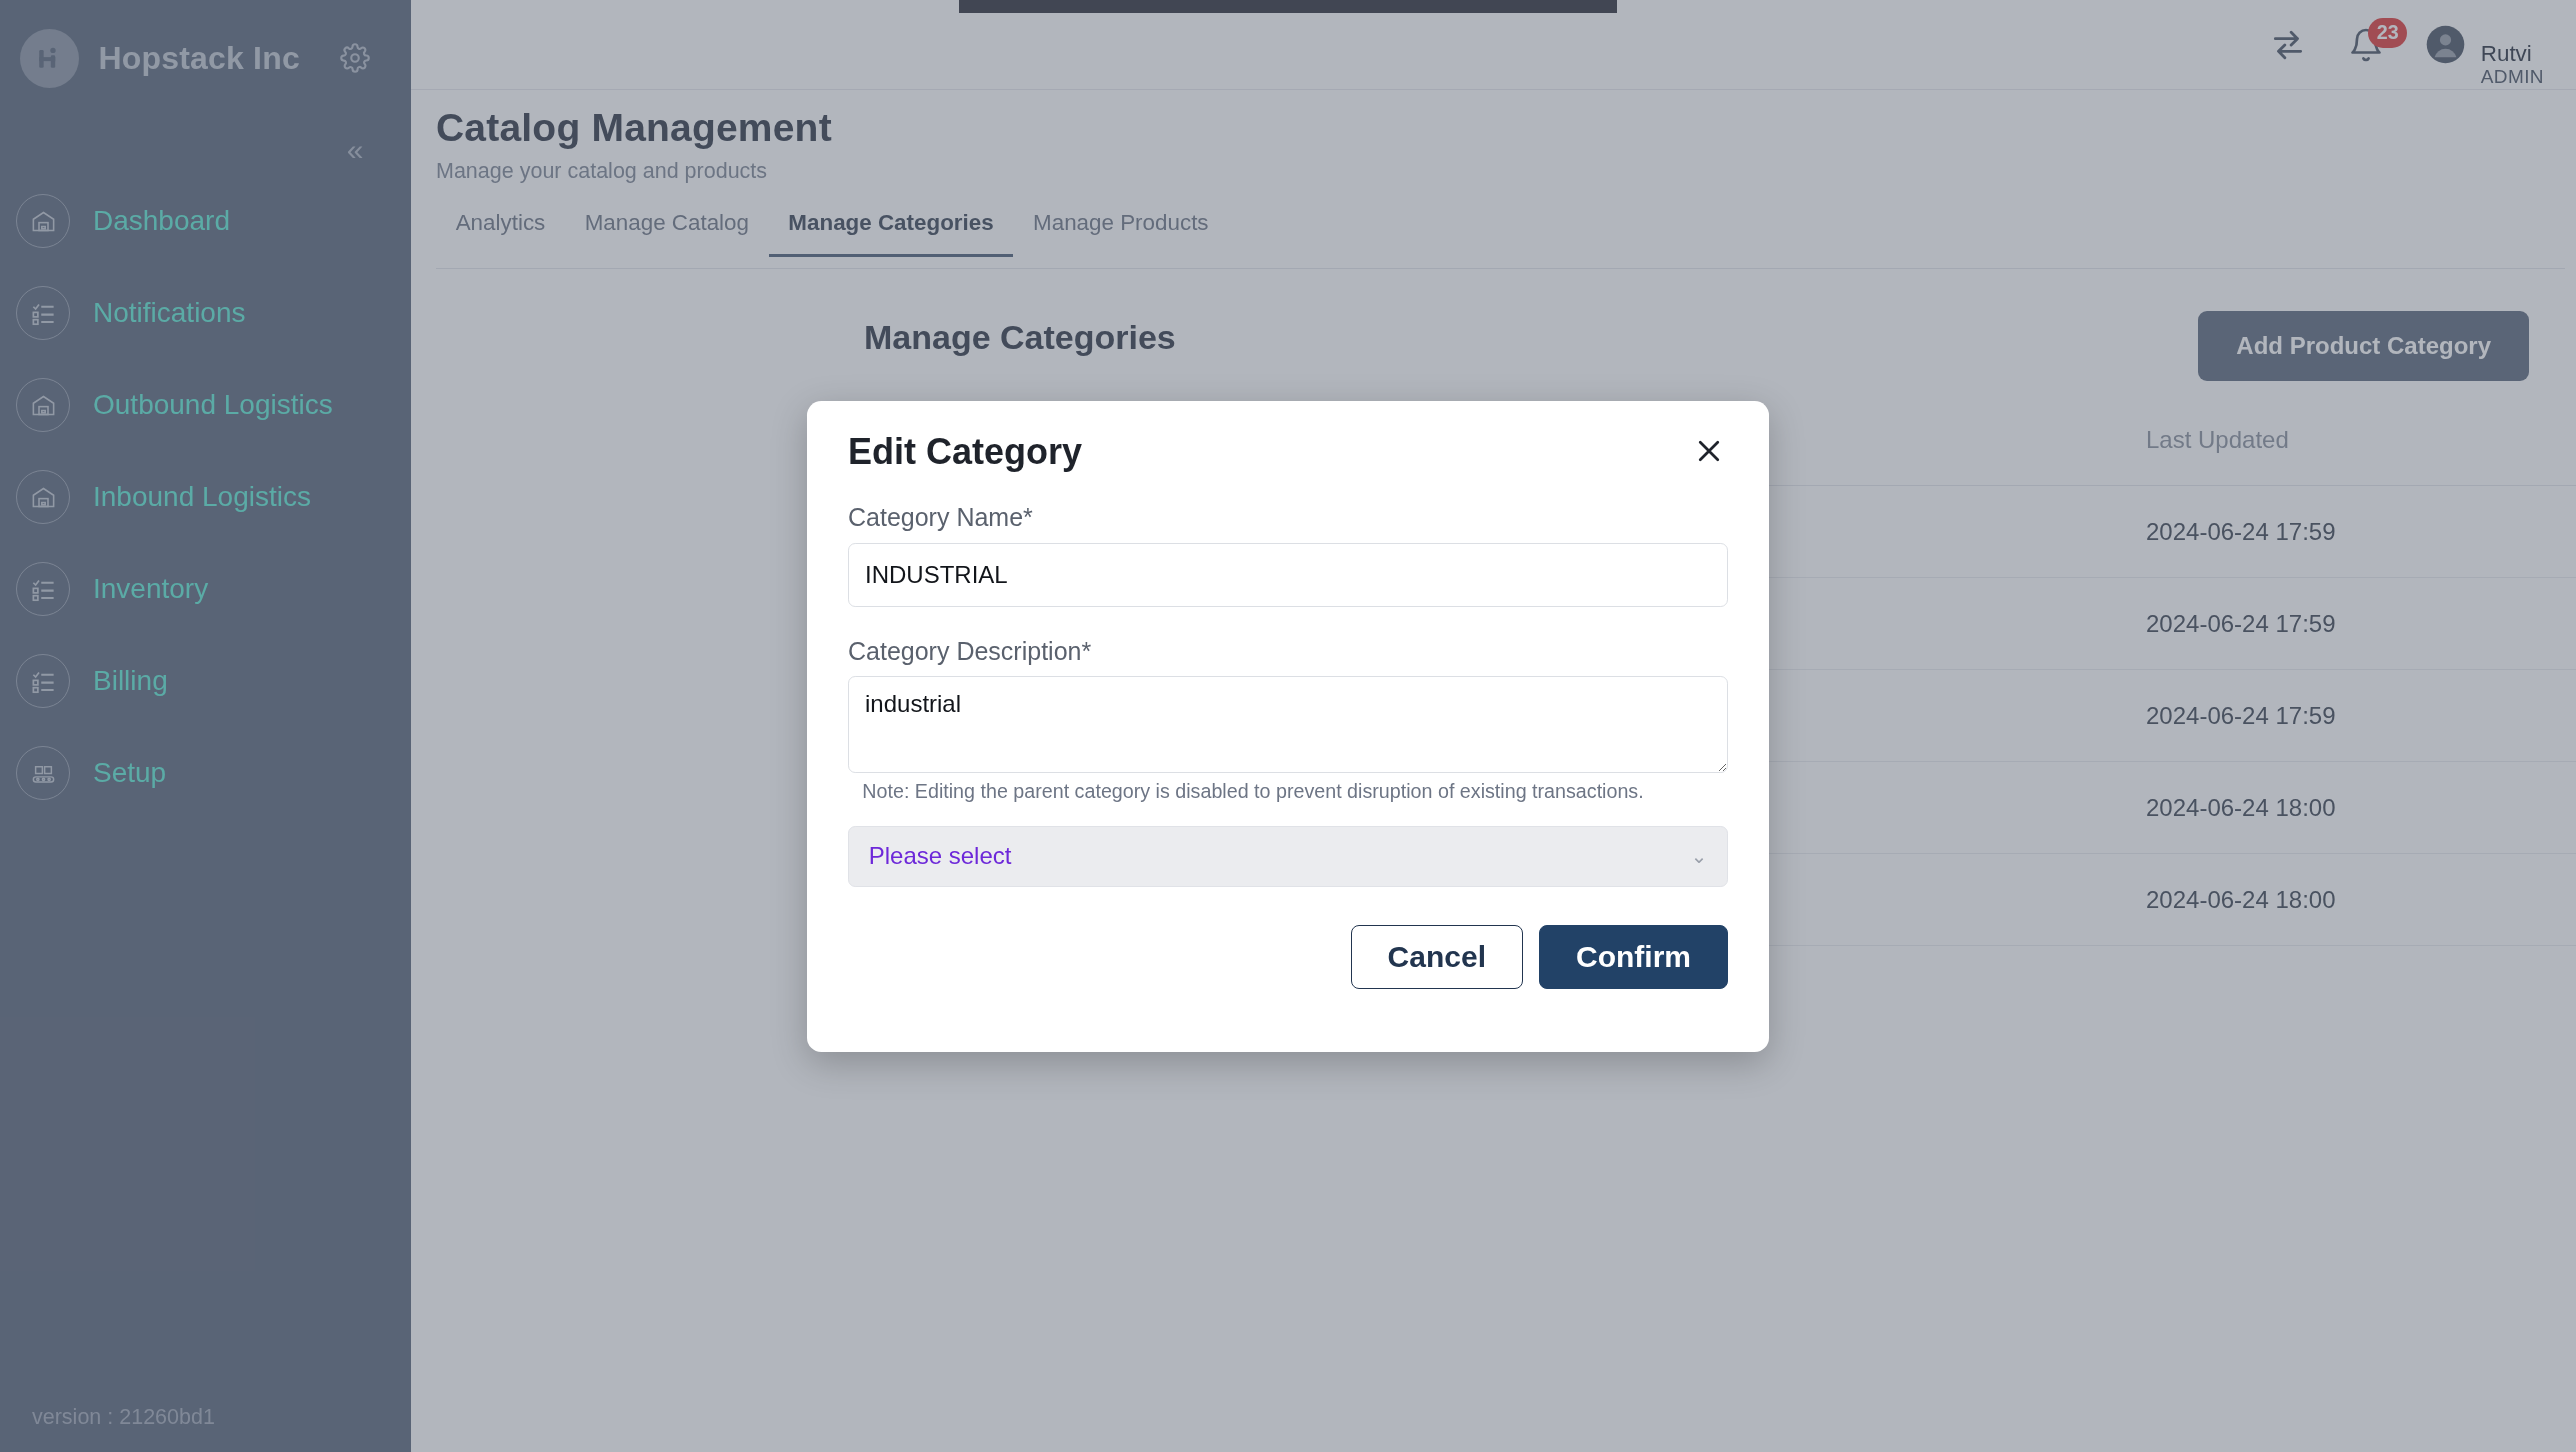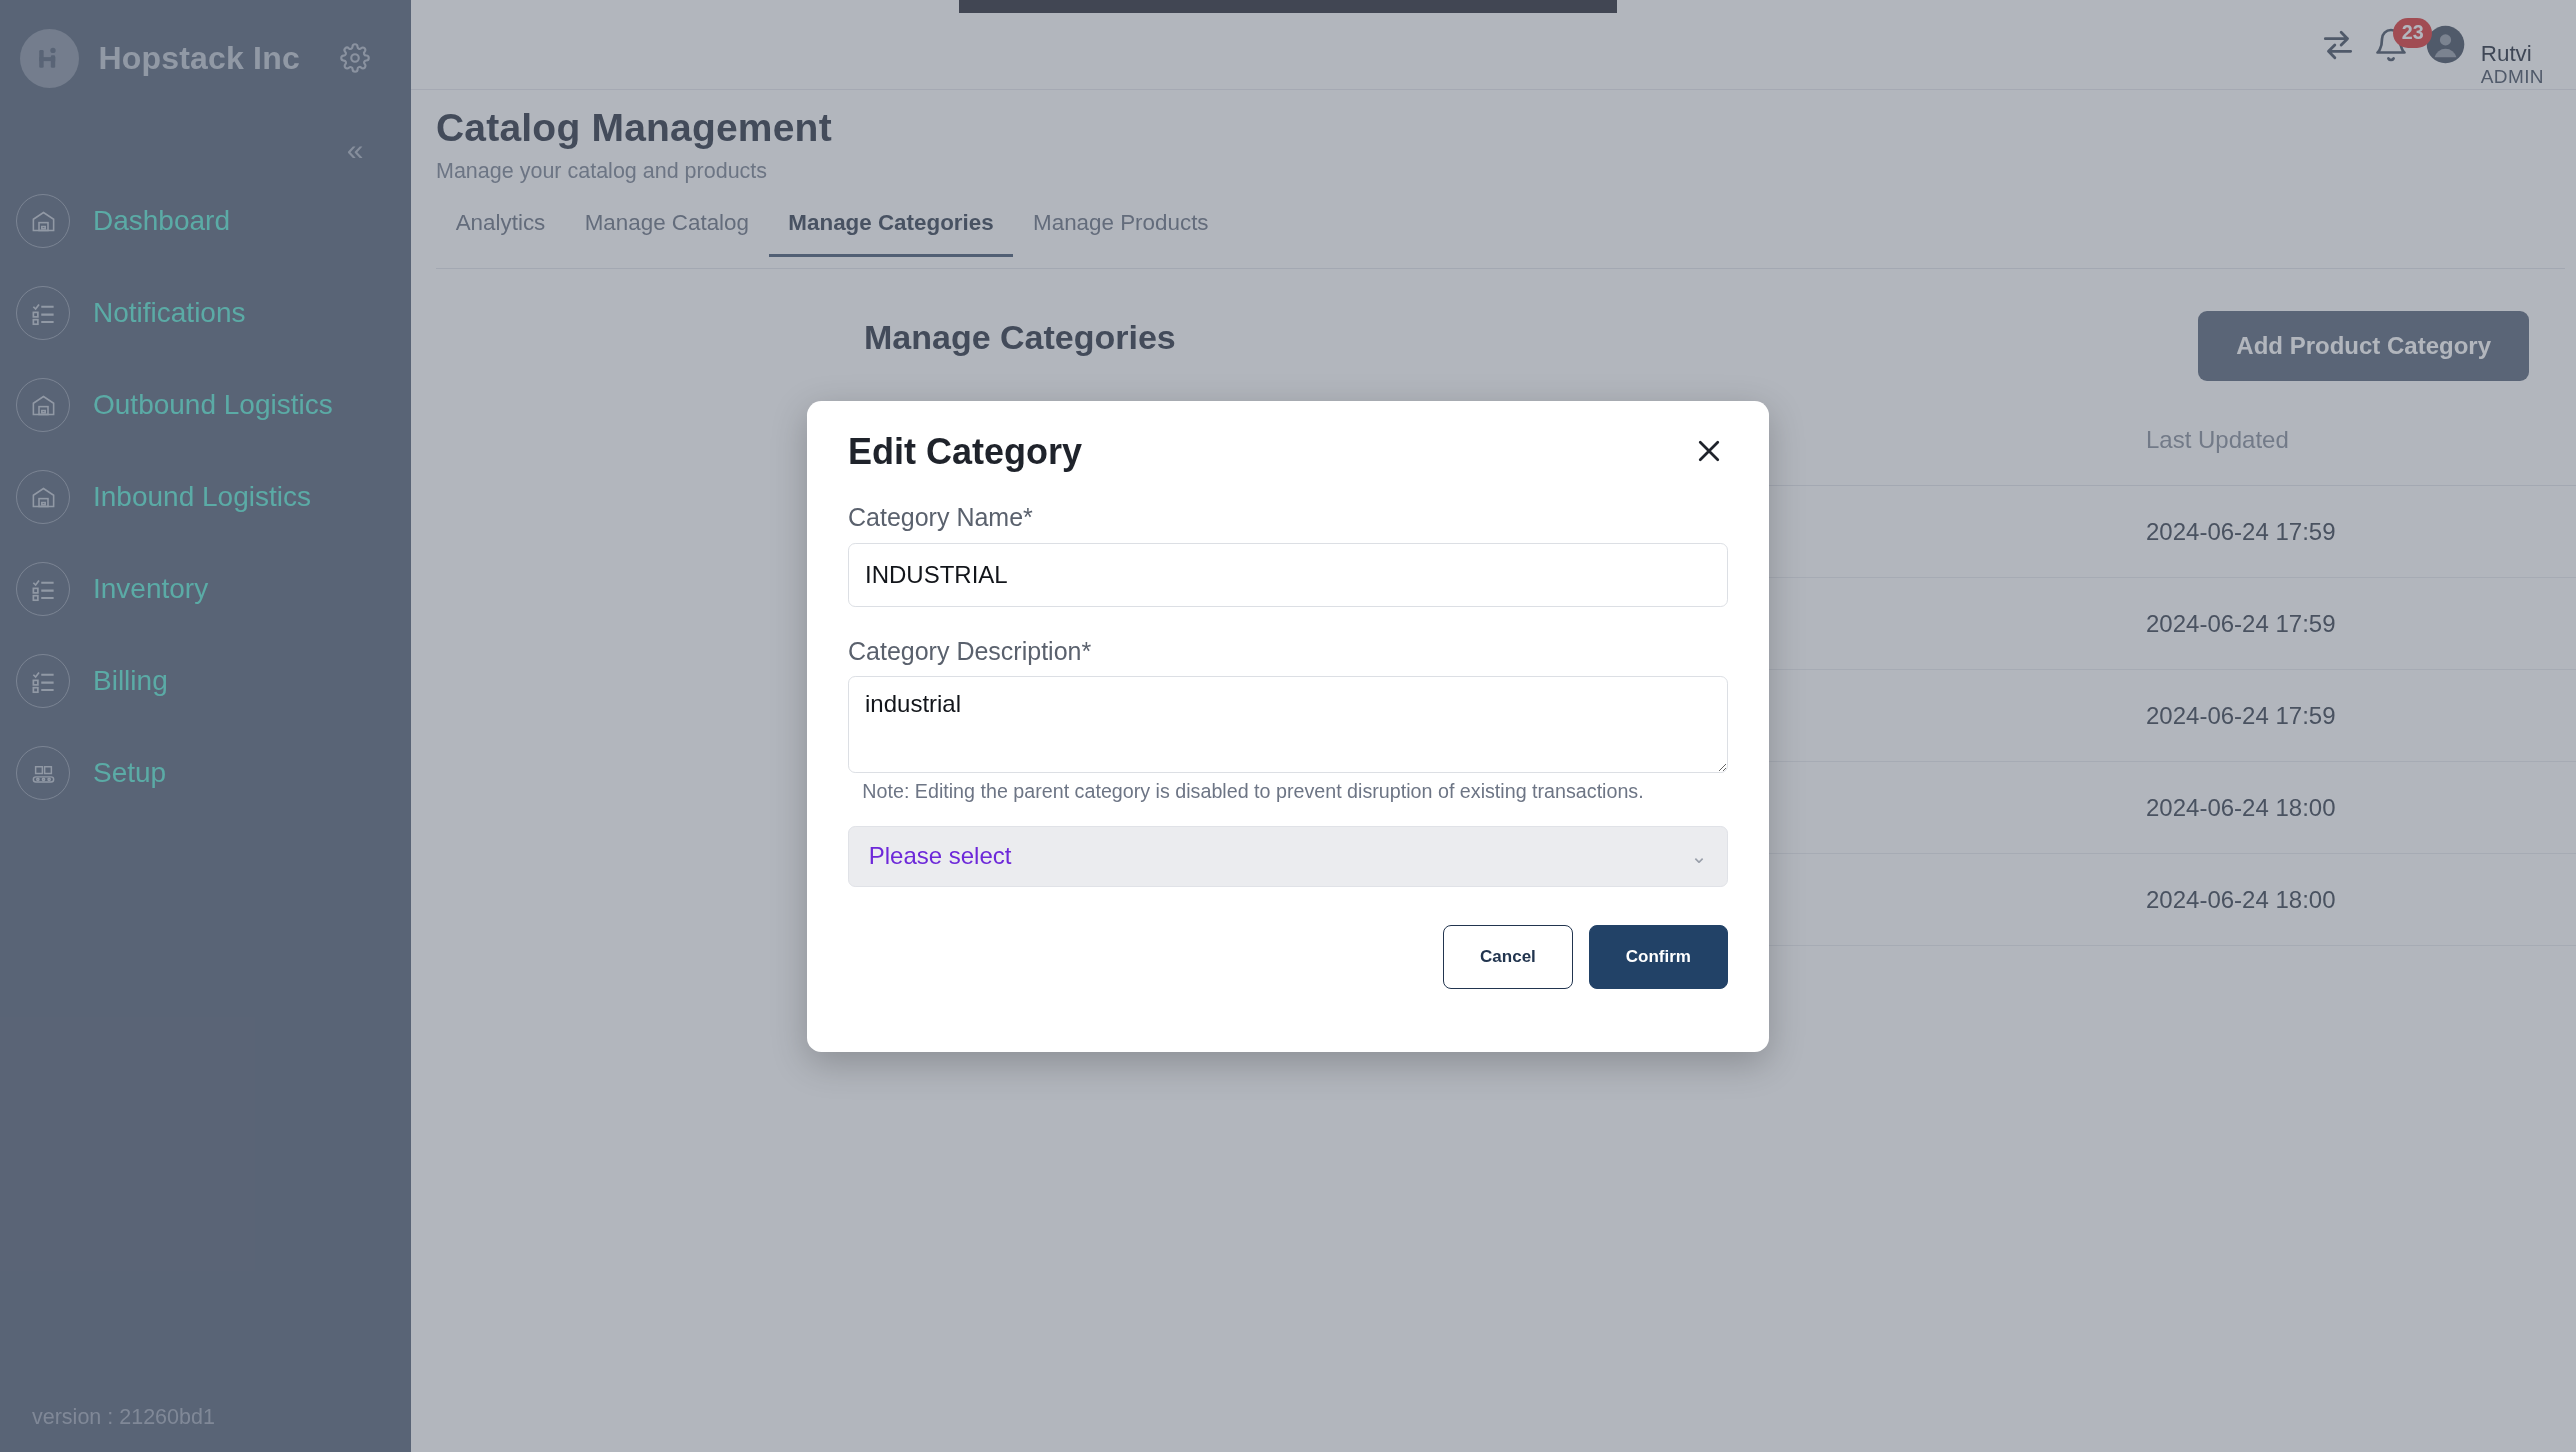--- a/index.html
+++ b/index.html
@@ -75,21 +75,21 @@
   .main {
     position: absolute; left: 411px; top: 0;
     width: 2165px; height: 1453px;
     background: #ffffff;
   }
   .topbar {
     position: absolute; left: 0; top: 0; width: 2165px; height: 90px;
     background: #ffffff;
     border-bottom: 0.9px solid #e8e8ec;
     display: flex; align-items: center; justify-content: flex-end;
-    padding-right: 32px; gap: 16px;
+    padding-right: 32px; gap: 41px;
   }
   .topbar-icon { cursor: pointer; display: flex; align-items: center; }
   .bell-wrap { position: relative; display: flex; align-items: center; cursor: pointer; }
   .bell-badge {
     position: absolute; left: 19.7px; top: -9px;
     min-width: 39px; height: 30px; padding: 0 8px;
     border-radius: 15px;
     background: #e03b3b;
     color: #ffffff; font-size: 19.7px; font-weight: 600;
     display: flex; align-items: center; justify-content: center;
@@ -216,21 +216,21 @@
   }
   .select-placeholder { font-size: 24px; color: #6d28d9; }
   .select-caret { font-size: 19.7px; color: #9aa0ab; }
   .modal-foot {
     margin-top: 38px;
     display: flex; align-items: center; justify-content: flex-end; gap: 16px;
   }
   .btn {
     height: 64px; padding: 0 36px;
     border-radius: 8px;
-    font-size: 17px; font-weight: 700;
+    font-size: 30px; font-weight: 700;
     font-family: "Liberation Sans", sans-serif;
     cursor: pointer;
   }
   .btn-cancel { background: #ffffff; color: #22354f; border: 1.8px solid #22354f; }
   .btn-confirm { background: #224267; color: #ffffff; border: 1.8px solid #224267; }
 </style>
 </head>
 <body>
 
 <div id="root">

